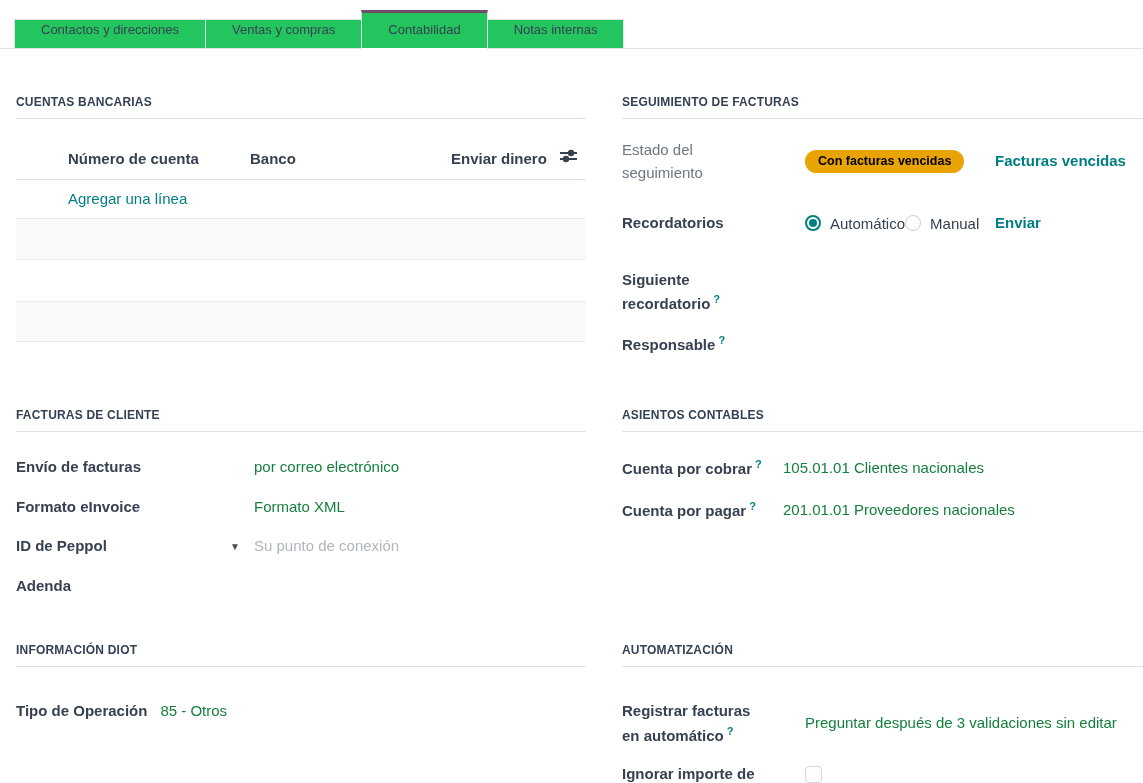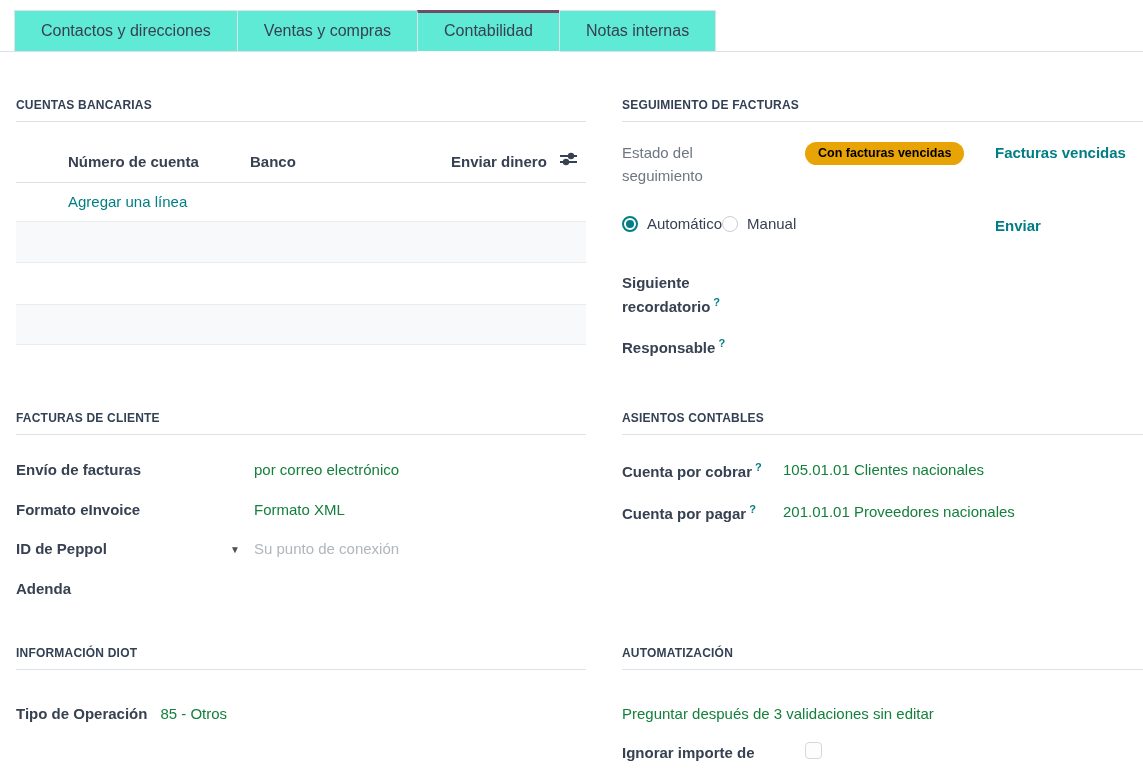--- a/index.html
+++ b/index.html
@@ -5,24 +5,24 @@
   * { margin:0; padding:0; box-sizing:border-box; }
   html,body { background:#fff; }
   body {
     width:1143px; height:783px; overflow:hidden;
     font-family:"Liberation Sans", sans-serif;
     font-size:15px; color:#374151;
   }
   
   .tabbar { display:flex; align-items:flex-end; padding-left:14px; margin-top:10px;
             border-bottom:1px solid #dee2e6; }
-  .tab { background:#5eead4; border:1px solid #dee2e6; border-bottom:none;
-         padding:11px 26px 11px 26px; margin-bottom:-1px; margin-right:-1px;
+  .tab { background:#22c55e; border:1px solid #dee2e6; border-bottom:none;
+         padding:2px 26px 11px 26px; margin-bottom:-1px; margin-right:-1px;
          border-bottom:1px solid #dee2e6; cursor:pointer; white-space:nowrap;
-         color:#374151; font-size:16px; }
+         color:#374151; font-size:13px; }
   .tab.active { border-top:3px solid #714B67; border-bottom:1px solid #fff;
                 padding-top:9px; font-weight:400; }
   
   .content { display:grid; grid-template-columns:570px 521px; column-gap:36px;
              grid-template-rows:359px 235px auto; margin-left:16px; width:1127px; }
   .cell { overflow:visible; }
   .cell.first-row { padding-top:46px; }
   
   .section-title { font-size:12px; font-weight:700; color:#334155;
                    padding-bottom:9px; border-bottom:1px solid #dee2e6;
@@ -35,21 +35,21 @@
   .bh-num { width:182px; }
   .bh-bank { width:185px; }
   .bh-send { padding-left:16px; }
   .bh-spacer { flex:1; }
   .bh-icon { width:36px; text-align:center; cursor:pointer; }
   .add-line { padding:10px 0 11px 52px; color:#017e84; cursor:pointer;
               border-bottom:1px solid #e9ecef; }
   .empty-row { height:41px; border-bottom:1px solid #e9ecef; }
   .empty-row.striped { background:#f8f9fa; }
   
-  .frow { display:flex; align-items:flex-start; }
+  .frow { display:flex; align-items:center; }
   .flabel { font-weight:700; color:#374151; line-height:1.5; }
   .flabel.muted { font-weight:400; color:#6e7681; }
   .left .flabel { width:238px; flex:0 0 238px; }
   .right .flabel { width:183px; flex:0 0 183px; padding-right:36px; }
   .right .flabel.narrow { width:161px; flex:0 0 161px; padding-right:10px; }
   .fvalue { line-height:1.5; color:#15803d; }
   .placeholder { color:#b0b6bd; }
   .help { color:#017e84; font-size:11px; vertical-align:super; margin-left:3px; font-weight:700; }
   .caret { font-size:10px; color:#495057; margin-left:auto; margin-right:14px;
            align-self:center; cursor:pointer; }
@@ -120,20 +120,21 @@
       <div class="flabel muted">Estado del seguimiento</div>
       <div>
         <span class="status-badge">Con facturas vencidas</span>
       </div>
       <div class="link-col">
         <span class="side-link">Facturas vencidas</span>
       </div>
     </div>
 
     <div class="frow mt28">
+      <div class="flabel">Recordatorios</div>
       <div class="radio-group">
         <div class="radio-line">
           <span class="radio checked"></span>
           <span>Automático</span>
         </div>
         <div class="radio-line">
           <span class="radio"></span>
           <span>Manual</span>
         </div>
       </div>
@@ -208,20 +209,23 @@
     <div class="frow mt33">
       <div class="flabel" style="width:auto; flex:0 0 auto; margin-right:13px;">Tipo de Operación</div>
       <div class="fvalue">85 - Otros</div>
     </div>
   </div>
 
   <div class="cell right">
     <div class="section-title">AUTOMATIZACIÓN</div>
 
     <div class="frow mt33">
+      <div class="flabel">
+        <span>Registrar facturas en automático</span><span class="help">?</span>
+      </div>
       <div class="fvalue">Preguntar después de 3 validaciones sin editar</div>
     </div>
 
     <div class="frow mt16">
       <div class="flabel">Ignorar importe de</div>
       <div>
         <div class="checkbox"></div>
       </div>
     </div>
   </div>

